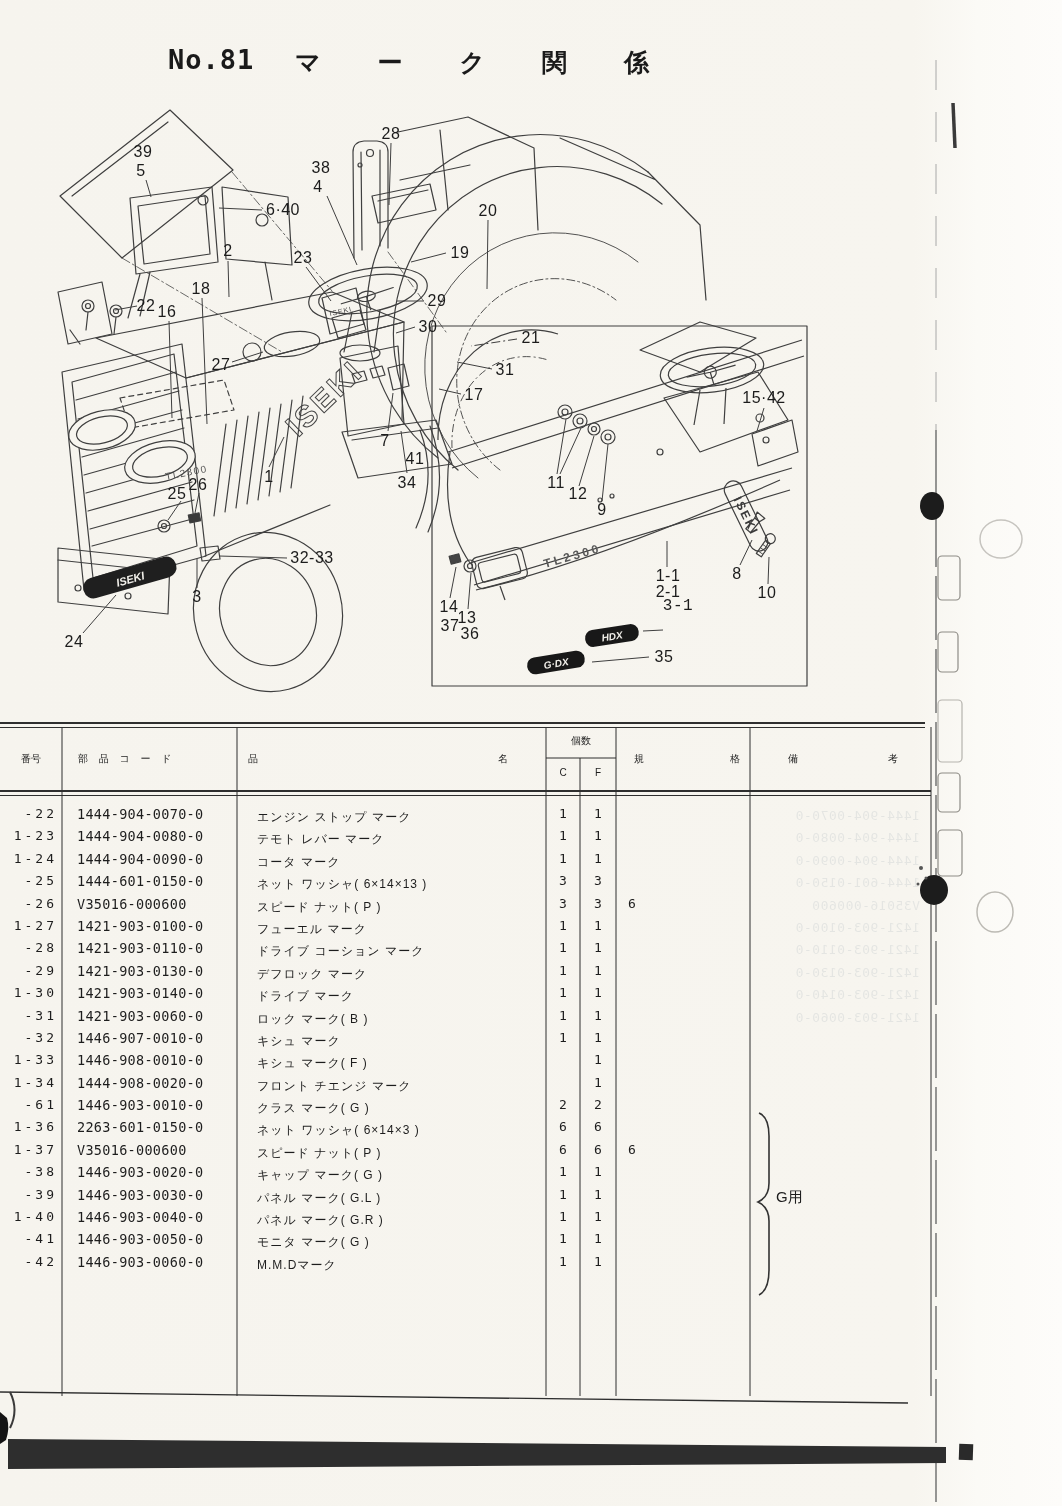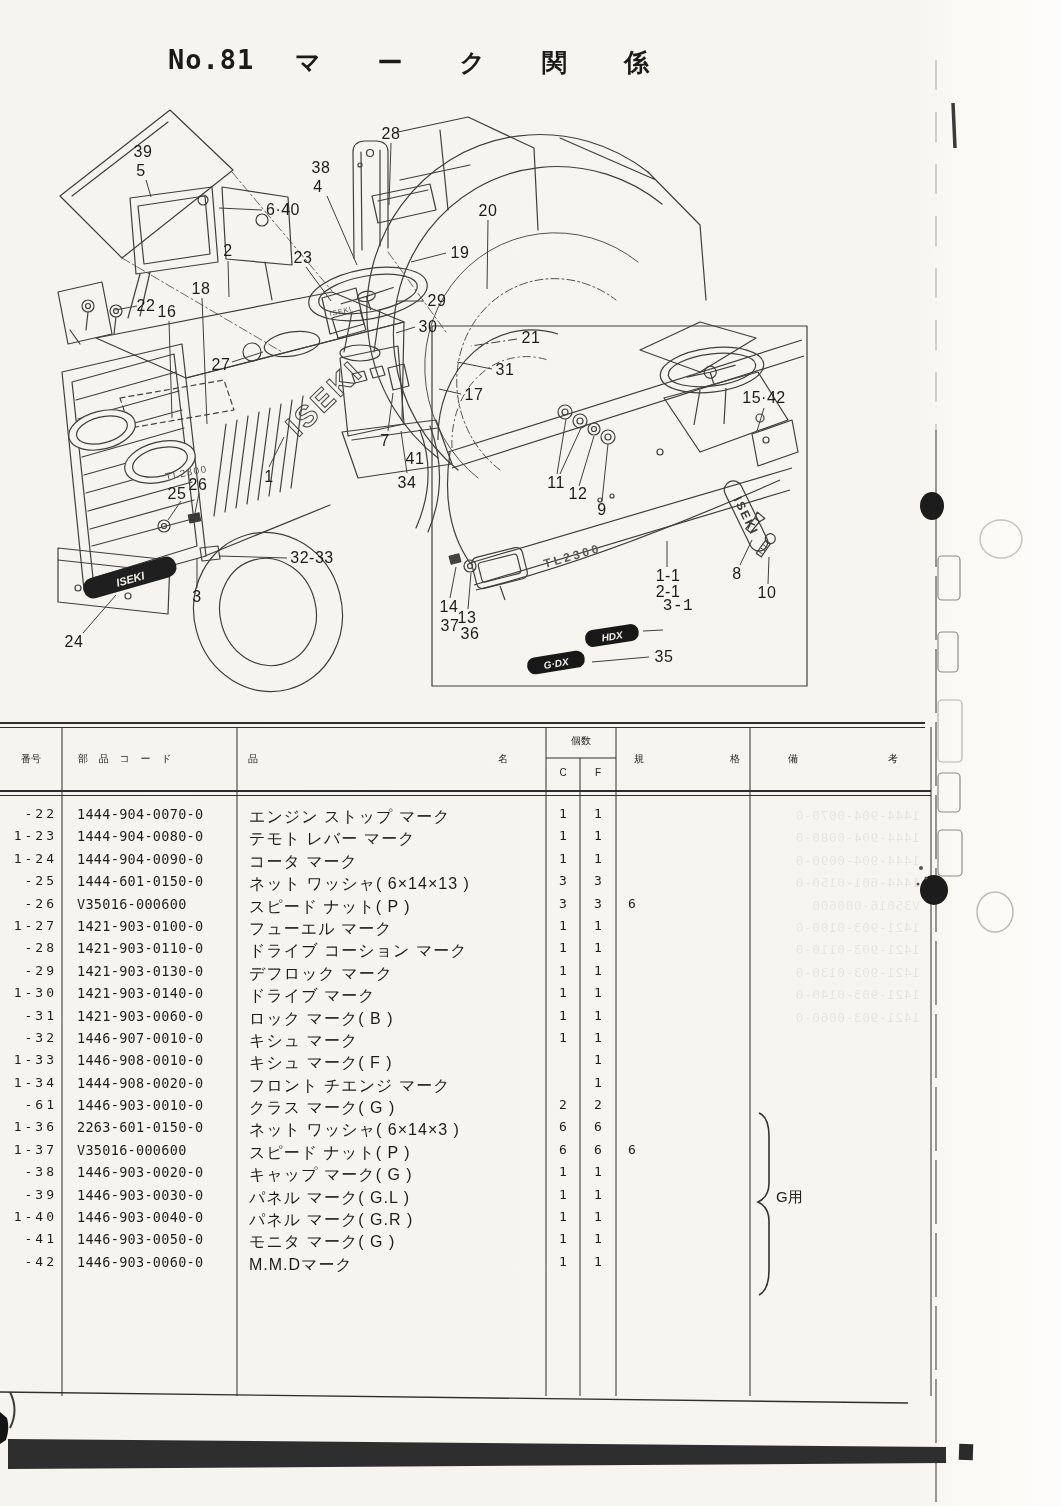--- a/index.html
+++ b/index.html
@@ -12,21 +12,21 @@
   
   #art{position:absolute;left:0;top:0;width:1062px;height:1506px;}
   .callout{position:absolute;transform:translate(-50%,-50%);font:500 16px "Liberation Sans","DejaVu Sans",sans-serif;
            color:#1c1c1c;white-space:nowrap;letter-spacing:.5px;}
   
   .th{position:absolute;font-size:10px;color:#1e1e1e;}
   .rows{position:absolute;left:0;top:806px;width:792px;}
   .trow{display:grid;grid-template-columns:62px 175px 309px 34px 36px 134px 182px;height:22.4px;line-height:22.4px;}
   .c-no{text-align:right;padding-right:5px;letter-spacing:3px;font:13px "DejaVu Sans Mono","Liberation Mono",monospace;color:#1d1d1d;}
   .c-code{font:13.5px "DejaVu Sans Mono","Liberation Mono",monospace;padding-left:15px;letter-spacing:.3px;color:#1d1d1d;}
-  .c-name{font-size:16px;padding-left:12px;letter-spacing:1px;white-space:nowrap;color:#1d1d1d;}
+  .c-name{font-size:12px;padding-left:20px;letter-spacing:1px;white-space:nowrap;color:#1d1d1d;}
   .c-c,.c-f{text-align:center;font:13px "DejaVu Sans Mono","Liberation Mono",monospace;color:#1d1d1d;}
   .c-spec{font:13px "DejaVu Sans Mono","Liberation Mono",monospace;padding-left:12px;color:#1d1d1d;}
   .c-rem{font-size:12px;}
   #brace-label{position:absolute;left:776px;top:1188px;font-size:15px;color:#1d1d1d;}
   .ghost{position:absolute;left:604px;width:316px;transform:scaleX(-1);opacity:.09;
          font:13px "DejaVu Sans Mono","Liberation Mono",monospace;color:#33506a;letter-spacing:.5px;white-space:nowrap;}
   text{font-family:"Liberation Sans","DejaVu Sans",sans-serif;}
 </style>
 </head>
 <body>

